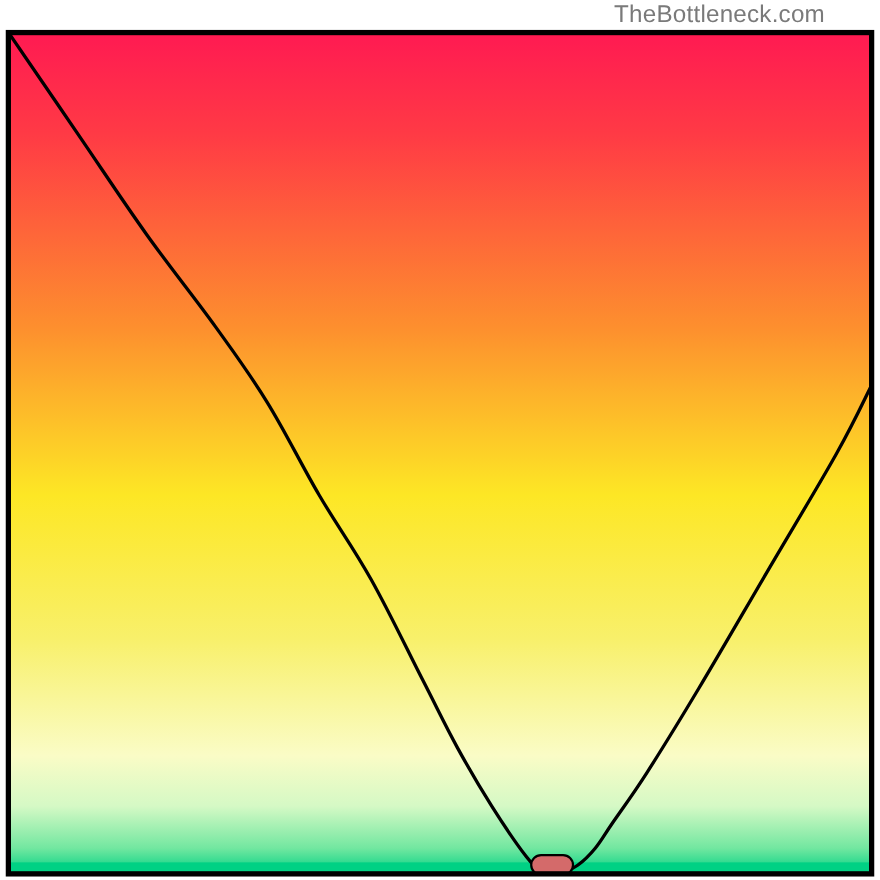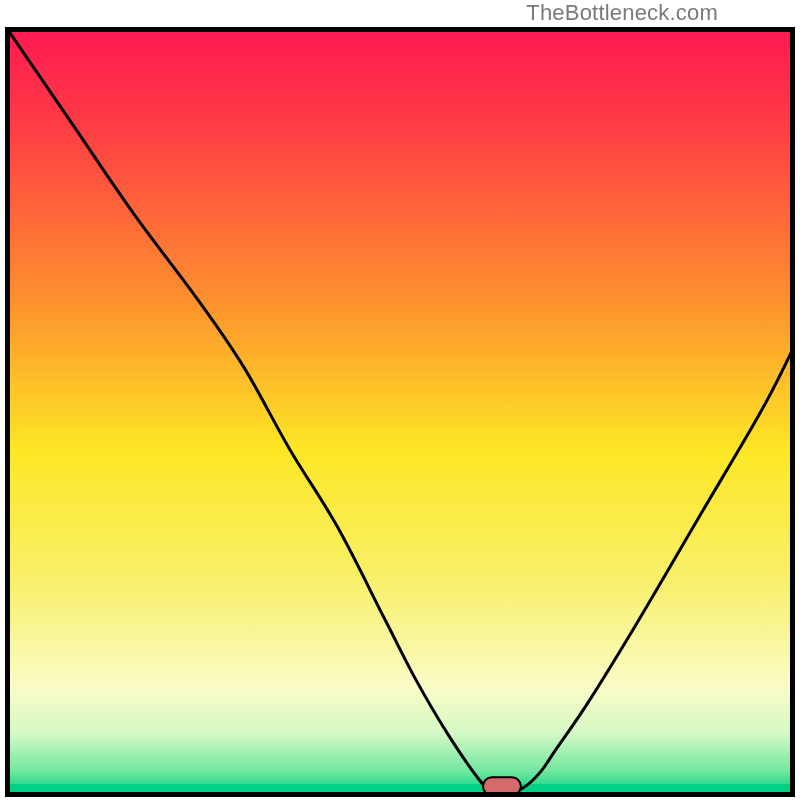--- a/index.html
+++ b/index.html
@@ -7,20 +7,21 @@
     padding: 0;
     width: 800px;
     height: 800px;
     background: #fff;
     font-family: Arial, Helvetica, sans-serif;
   }
   .container {
     position: relative;
     width: 728px;
     height: 800px;
+    padding-left: 32px;
   }
   .watermark {
     position: absolute;
     top: 0;
     right: 10px;
     color: #7a7a7a;
     font-size: 22px;
     font-weight: 500;
     letter-spacing: 0.2px;
   }

